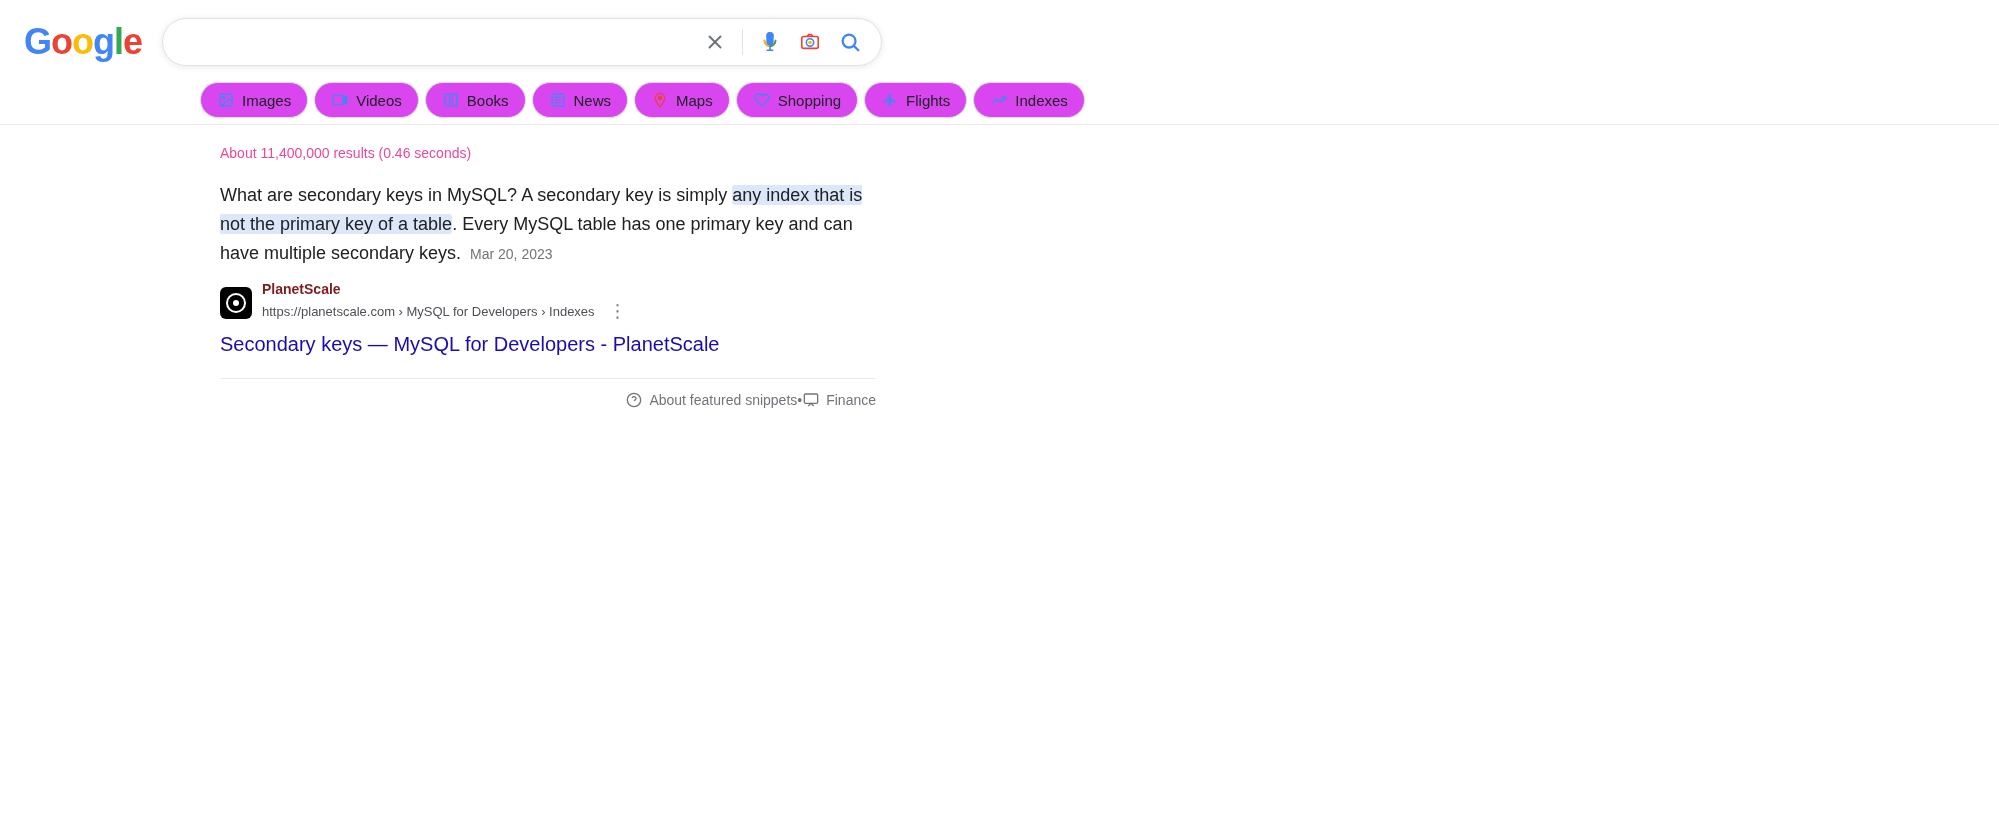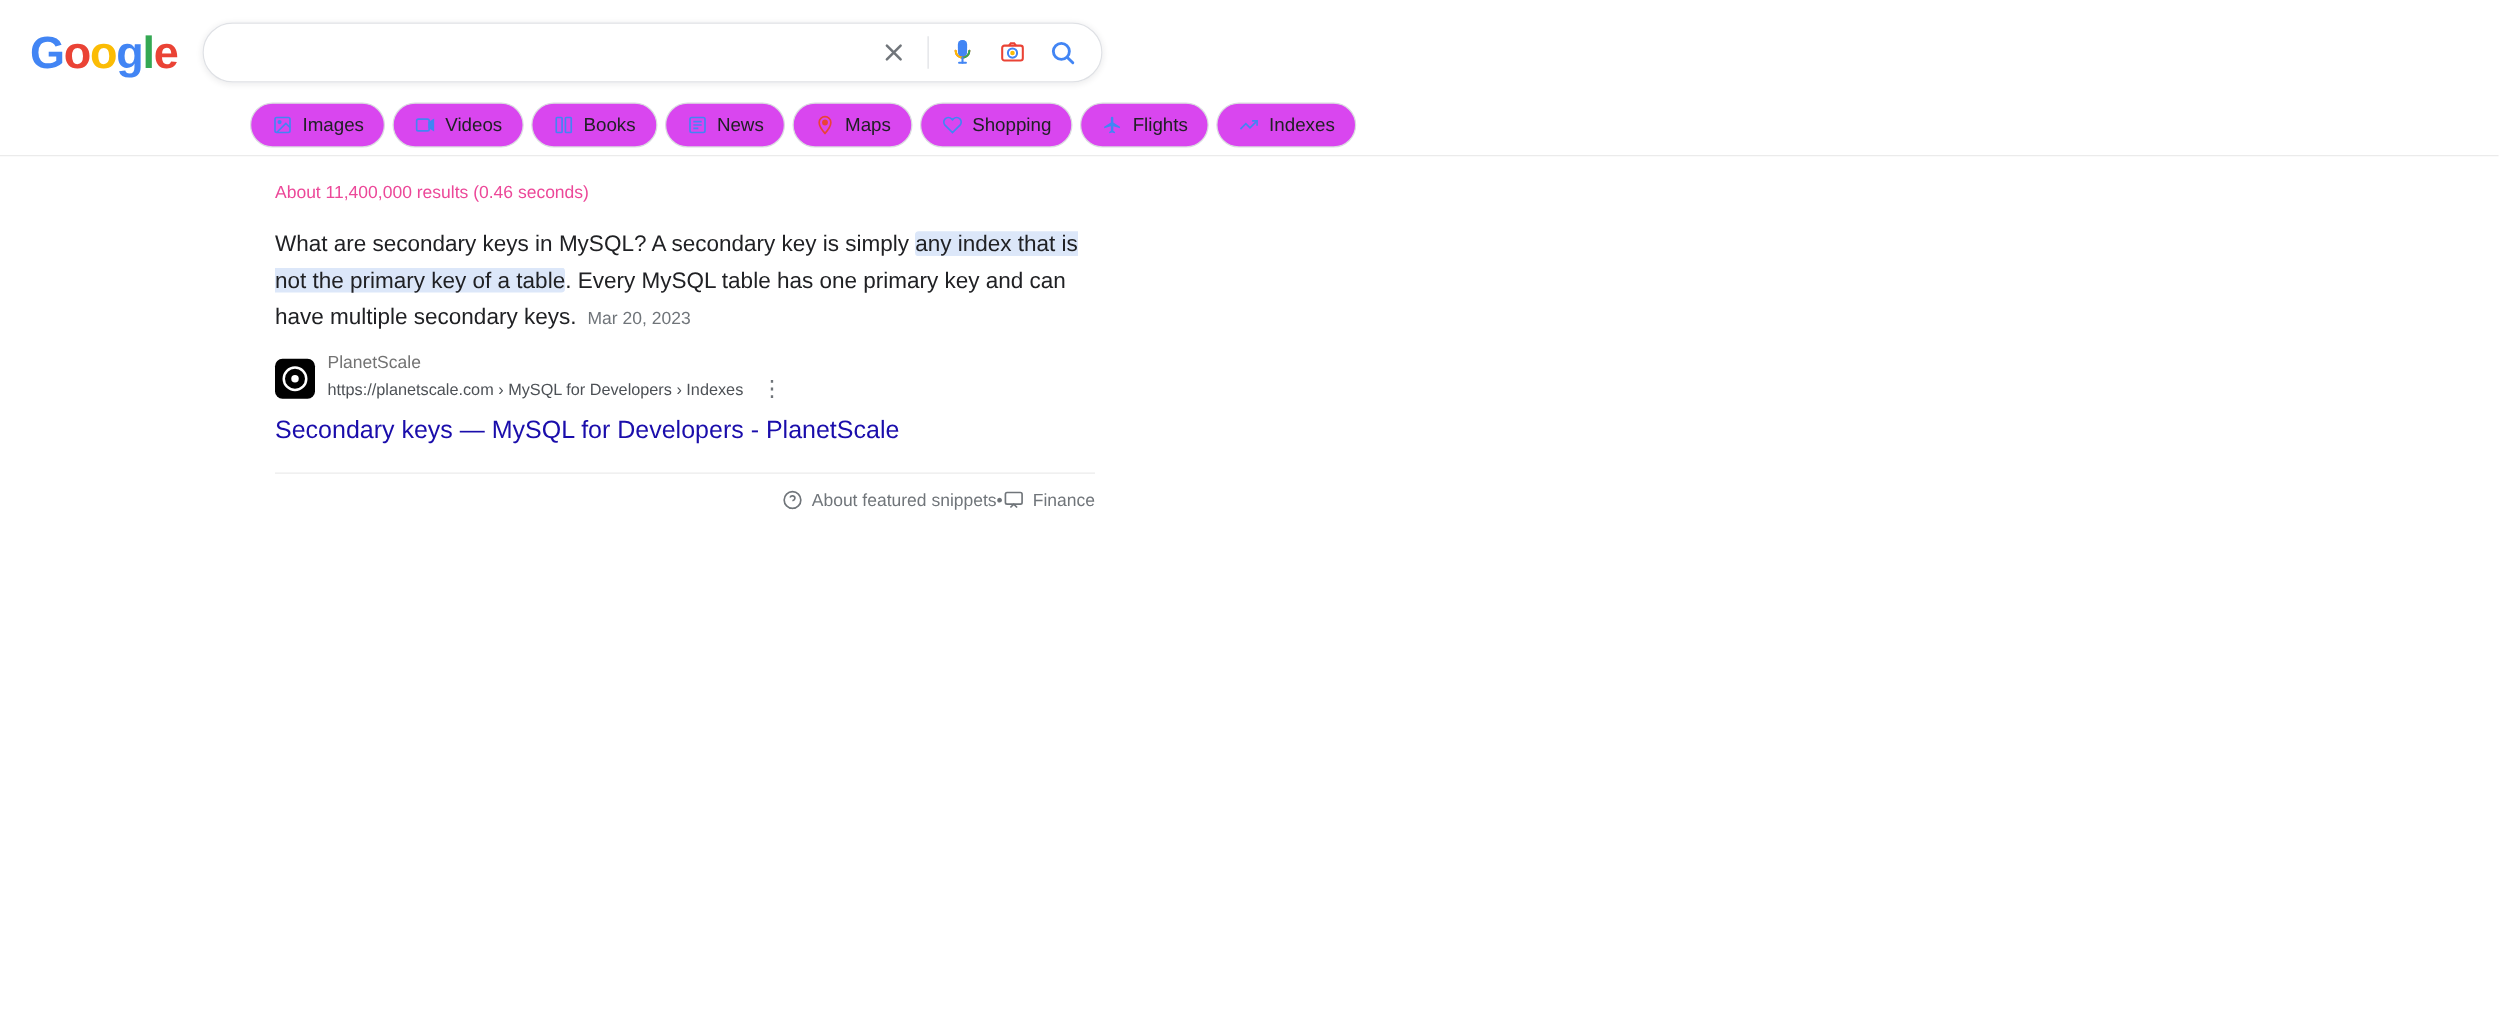--- a/index.html
+++ b/index.html
@@ -182,22 +182,22 @@
     }
 
     .source-info {
       display: flex;
       flex-direction: column;
       gap: 1px;
     }
 
     .source-name {
       font-size: 14px;
-      color: #737373;
-      font-weight: 400;
+      color: #7f1d1d;
+      font-weight: 700;
     }
 
     .source-url {
       font-size: 13px;
       color: #4d5156;
       display: flex;
       align-items: center;
       gap: 6px;
     }
 

